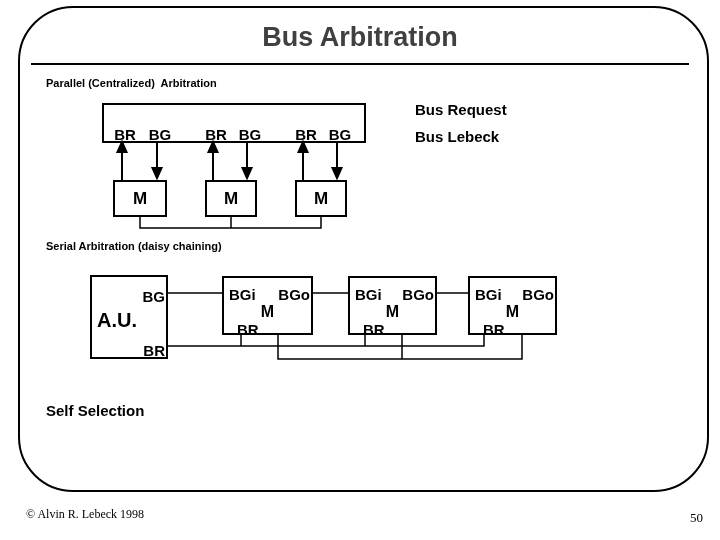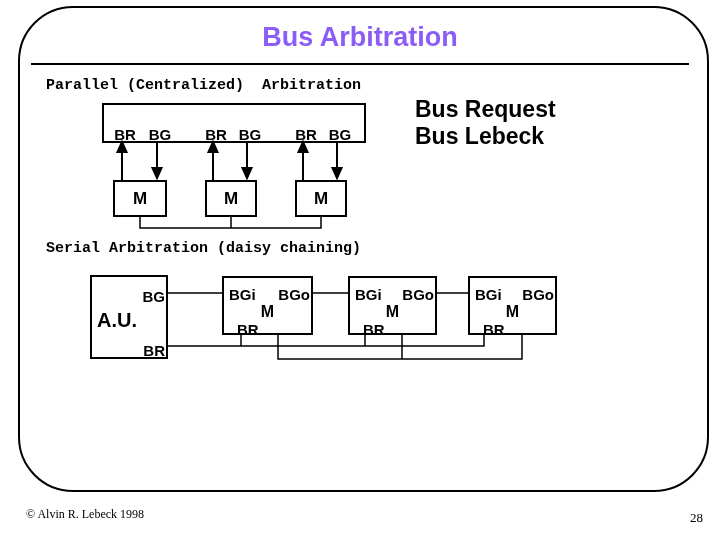--- a/index.html
+++ b/index.html
@@ -2,24 +2,24 @@
 <html><head>
 <meta charset="utf-8">
 <style>
   html,body{margin:0;padding:0;background:#ffffff;}
   body{width:720px;height:540px;position:relative;overflow:hidden;
        font-family:"Liberation Sans",sans-serif;color:#000;}
   .slide{position:absolute;inset:0;}
   .slide-border{position:absolute;left:18px;top:6px;width:691px;height:486px;
        border:2px solid #000;border-radius:55px;box-sizing:border-box;}
   .title{position:absolute;left:0;right:0;top:22px;text-align:center;
-       font-size:27px;font-weight:bold;color:#8b5cf6;letter-spacing:0px;}
+       font-size:27px;font-weight:bold;color:#404040;letter-spacing:0px;}
   .rule{position:absolute;left:31px;top:63px;width:658px;height:2px;background:#000;}
-  .heading{position:absolute;font-size:15px;font-weight:bold;white-space:pre;font-family:Liberation Mono, monospace;}
-  .note-big{position:absolute;left:415px;top:96px;font-size:23px;font-weight:bold;line-height:27px;}
+  .heading{position:absolute;font-size:11px;font-weight:bold;white-space:pre;}
+  .note-big{position:absolute;left:415px;top:96px;font-size:15px;font-weight:bold;line-height:27px;}
   .notes{position:absolute;left:46px;top:402px;font-size:15px;font-weight:bold;line-height:18px;}
   .box{position:absolute;border:2px solid #000;background:transparent;box-sizing:border-box;}
   .lbl{position:absolute;font-weight:bold;font-size:15px;white-space:pre;line-height:15px;}
   .pin{position:absolute;top:127px;width:36px;text-align:center;
        font-weight:bold;font-size:15px;line-height:15px;}
   .mbox{display:flex;align-items:center;justify-content:center;
        font-weight:bold;font-size:17px;}
   .mname{position:absolute;left:0;right:0;top:26px;text-align:center;
        font-weight:bold;font-size:16px;line-height:15px;}
   .wires{position:absolute;left:0;top:0;width:720px;height:540px;pointer-events:none;}
@@ -116,18 +116,19 @@
   </div>
 
   <div class="box" style="left:468px;top:276px;width:89px;height:59px;">
     <span class="lbl" style="left:5px;top:9px;">BGi</span>
     <span class="lbl" style="right:1px;top:9px;">BGo</span>
     <span class="mname">M</span>
     <span class="lbl" style="left:13px;top:44px;">BR</span>
   </div>
 
   <div class="notes">
+    <div>Self Selection</div>
   </div>
 
   <div class="footer-copy">© Alvin R. Lebeck 1998</div>
-  <div class="page-num">28</div>
+  <div class="page-num">50</div>
 
 </div>
 
 </body></html>

